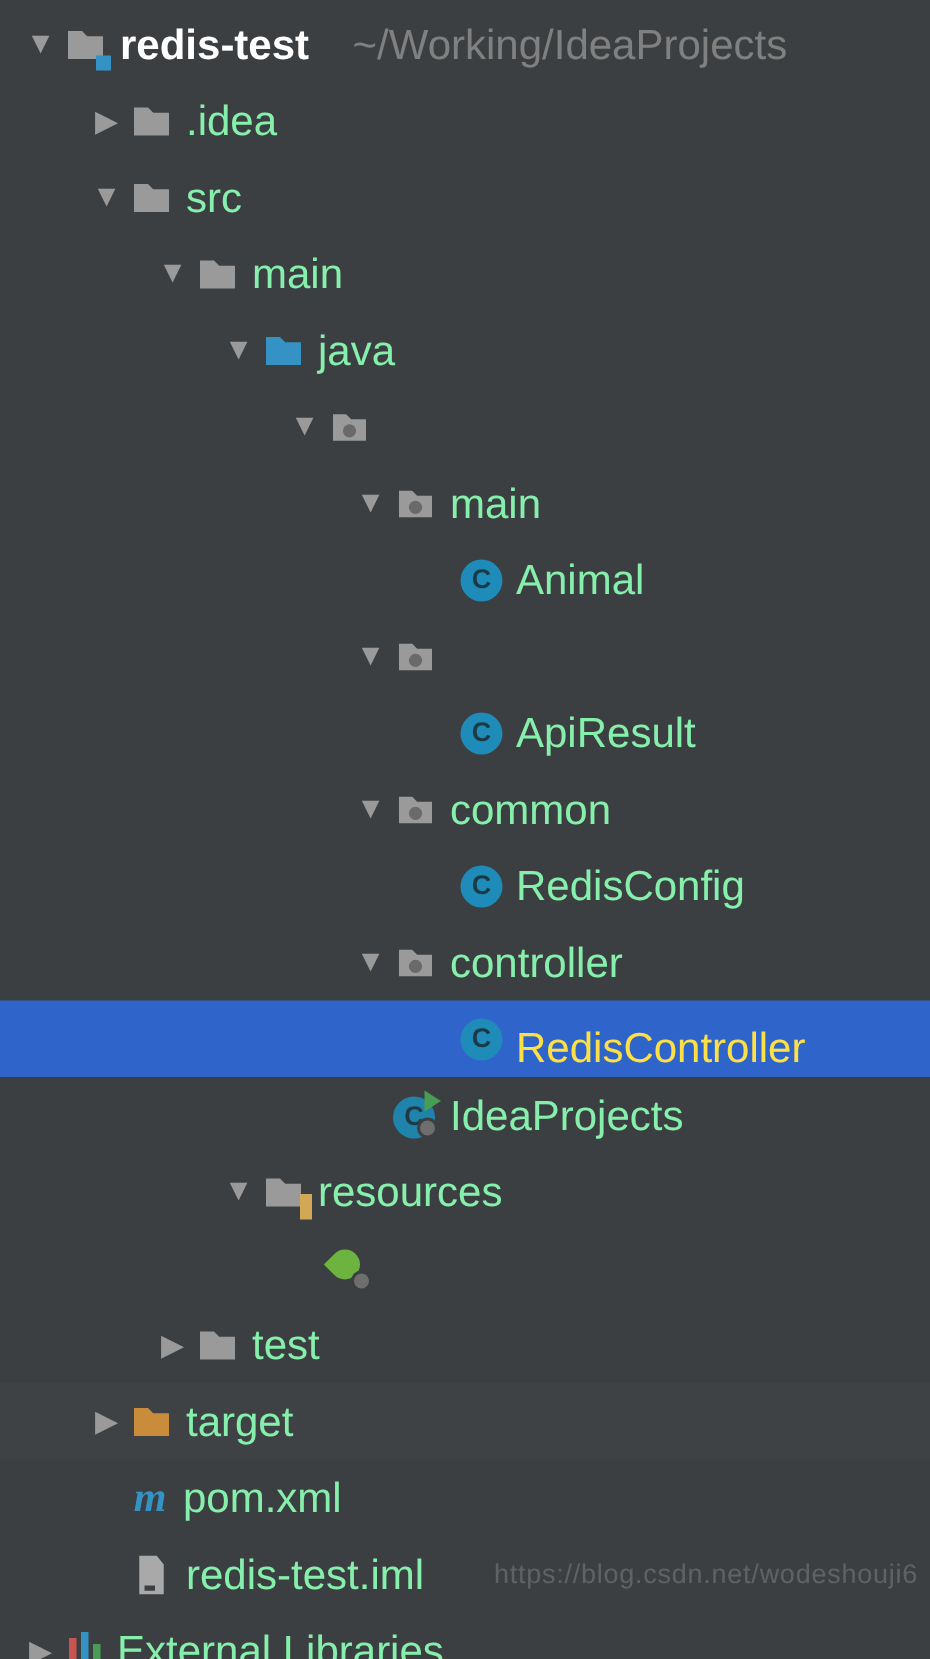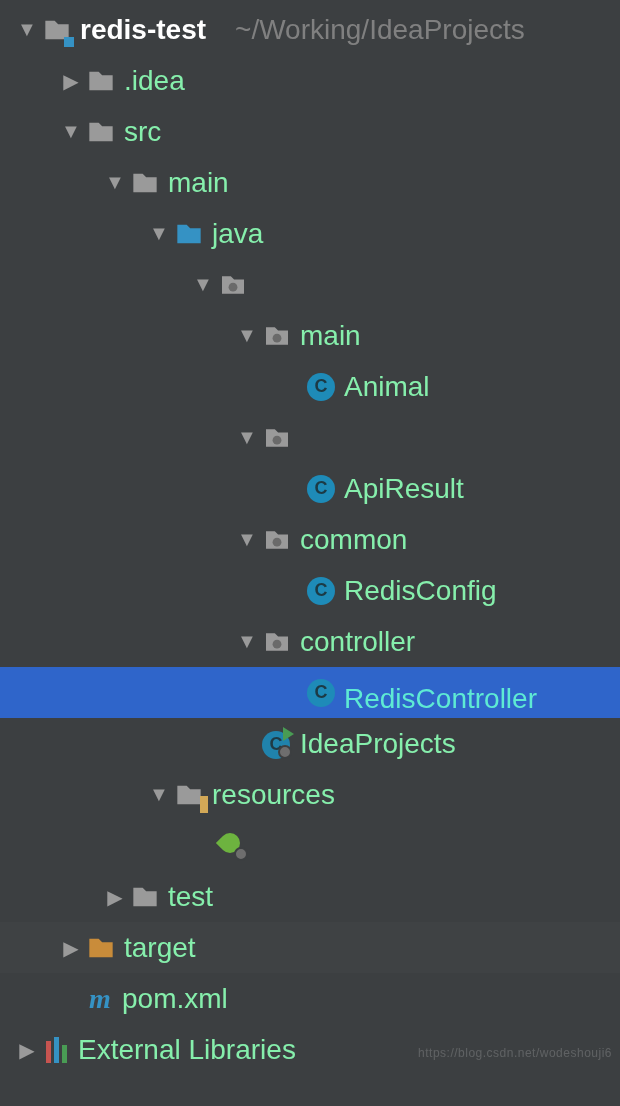--- a/index.html
+++ b/index.html
@@ -17,21 +17,21 @@
     .row {
       display: flex;
       align-items: center;
       height: 51px;
       white-space: nowrap;
       cursor: pointer;
     }
     .row.selected { background: #2f65ca; color: #ffffff; }
     .row.highlighted { background: rgba(255,255,255,0.02); }
     .row.bold .label { font-weight: 700; color: #ffffff; }
-    .row.selected .label { color: #5eead4; margin-top: 12px; }
+    .row.selected .label { color: #fde047; margin-top: 12px; }
     .arrow {
       width: 18px;
       display: inline-flex;
       justify-content: center;
       align-items: center;
       margin-right: 6px;
       font-size: 20px;
       color: #9a9a9a;
     }
     .arrow.none { visibility: hidden; }
@@ -122,21 +122,21 @@
       display:flex;align-items:flex-end;justify-content:center;
       gap:3px;
     }
     .lib-icon span{ width:5px; }
     .lib-icon span:nth-child(1){height:22px;background:#c75450;}
     .lib-icon span:nth-child(2){height:26px;background:#3592c4;}
     .lib-icon span:nth-child(3){height:18px;background:#499c54;}
     .watermark {
       position:absolute;
       right:8px;bottom:46px;
-      font-size:12px;
+      font-size:18px;
       color:rgba(255,255,255,0.18);
       letter-spacing:0.5px;
     }
     .indent { display:inline-block; }
   </style>
 </head>
 <body>
 
 <div class="tree" id="tree">
     <div class="row bold">
@@ -325,20 +325,31 @@
       </span>
       <span class="label">target</span>
     </div>
     <div class="row">
       <span class="indent" style="width:62px"></span>
       <span class="arrow none"></span>
       <span class="icon maven-icon">m</span>
       <span class="label">pom.xml</span>
     </div>
     <div class="row">
+      <span class="indent" style="width:62px"></span>
+      <span class="arrow none"></span>
+      <span class="icon file-icon">
+        <svg viewBox="0 0 20 24">
+          <path d="M3 1h10l4 5v17H3z"></path>
+          <rect x="6" y="18" width="6" height="3" fill="#3c3f41"></rect>
+        </svg>
+      </span>
+      <span class="label">redis-test.iml</span>
+    </div>
+    <div class="row">
       <span class="indent" style="width:18px"></span>
       <span class="arrow">▶</span>
       <span class="icon lib-icon">
         <span></span>
         <span></span>
         <span></span>
       </span>
       <span class="label">External Libraries</span>
     </div>
   </div>

